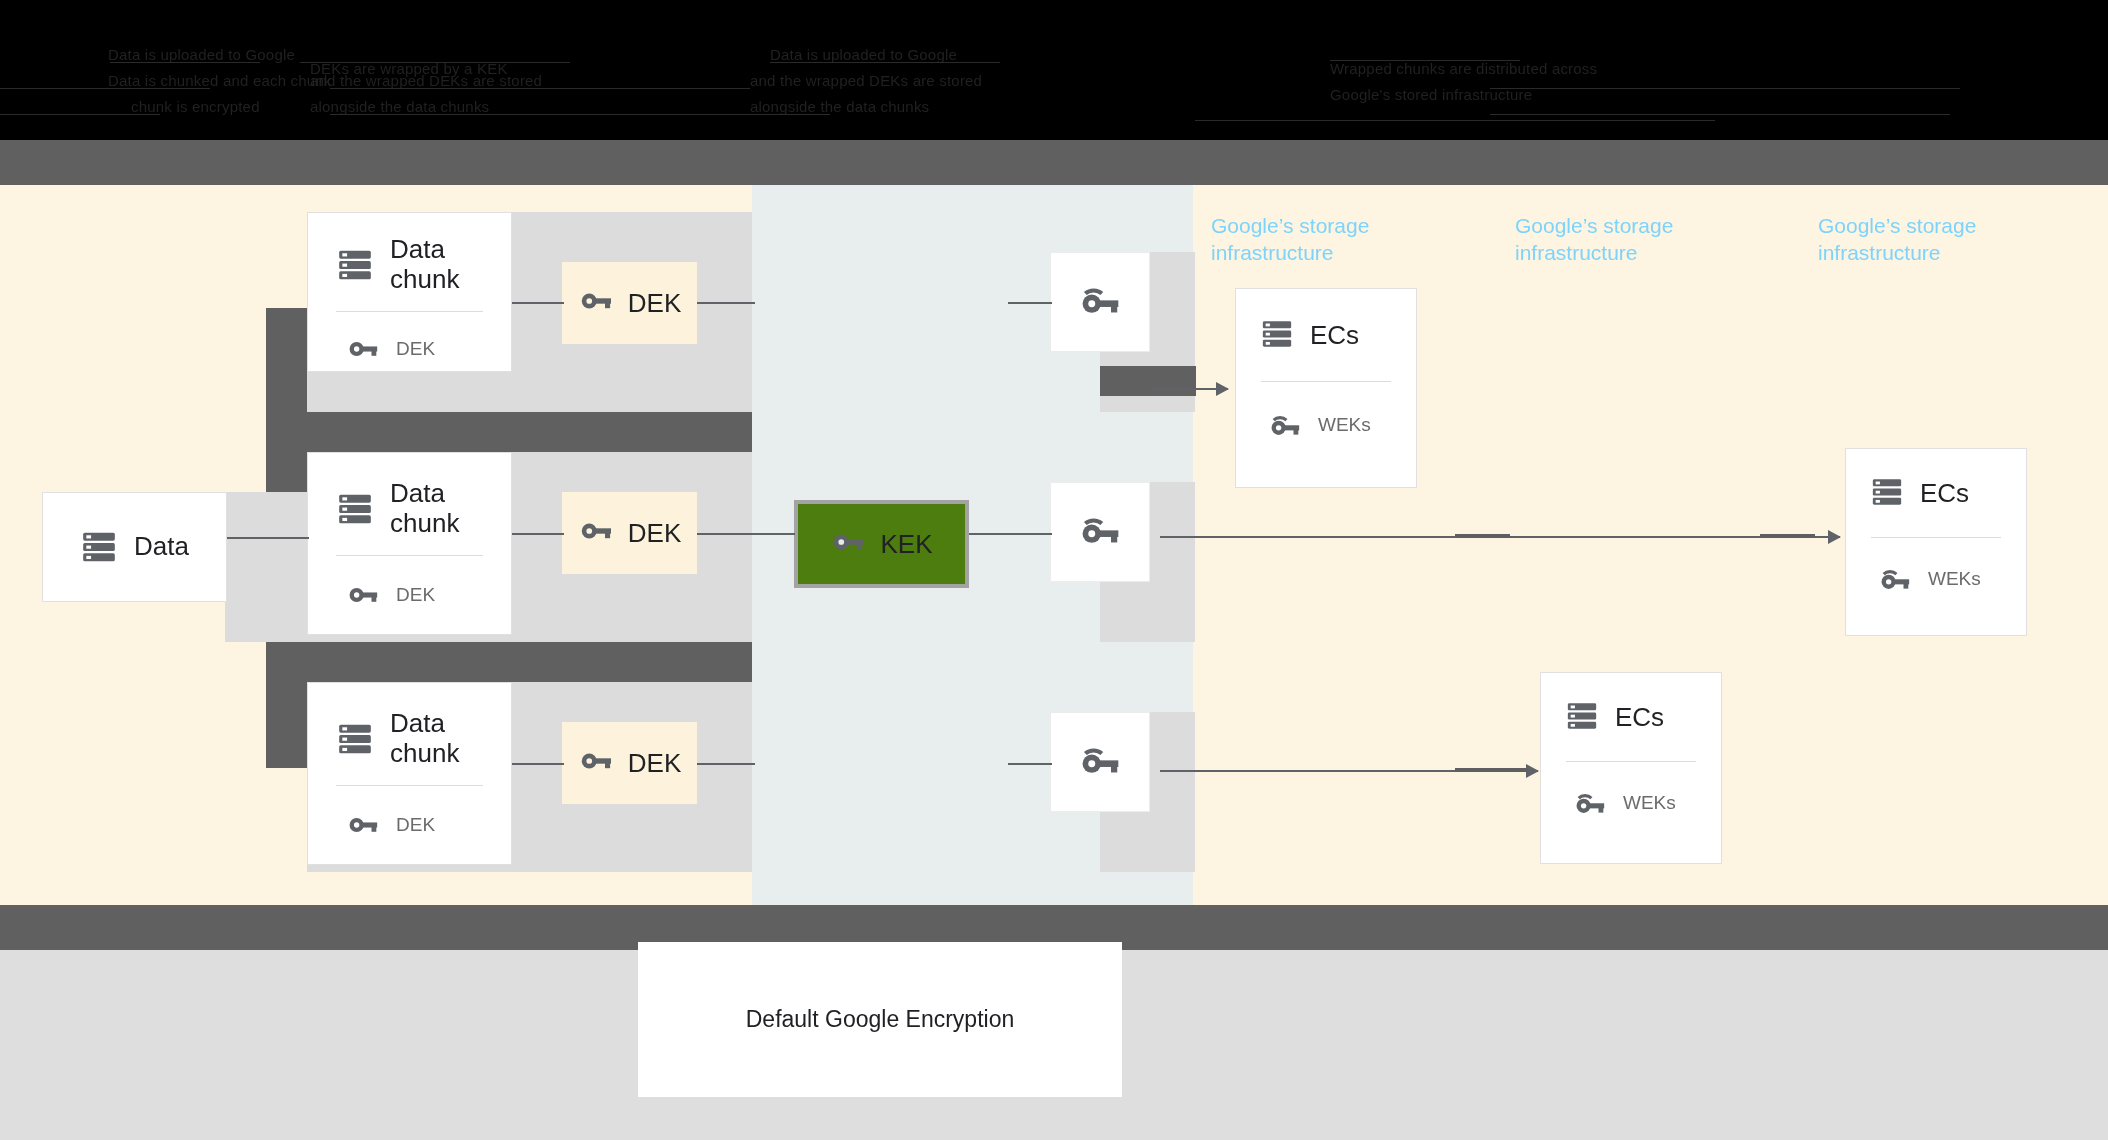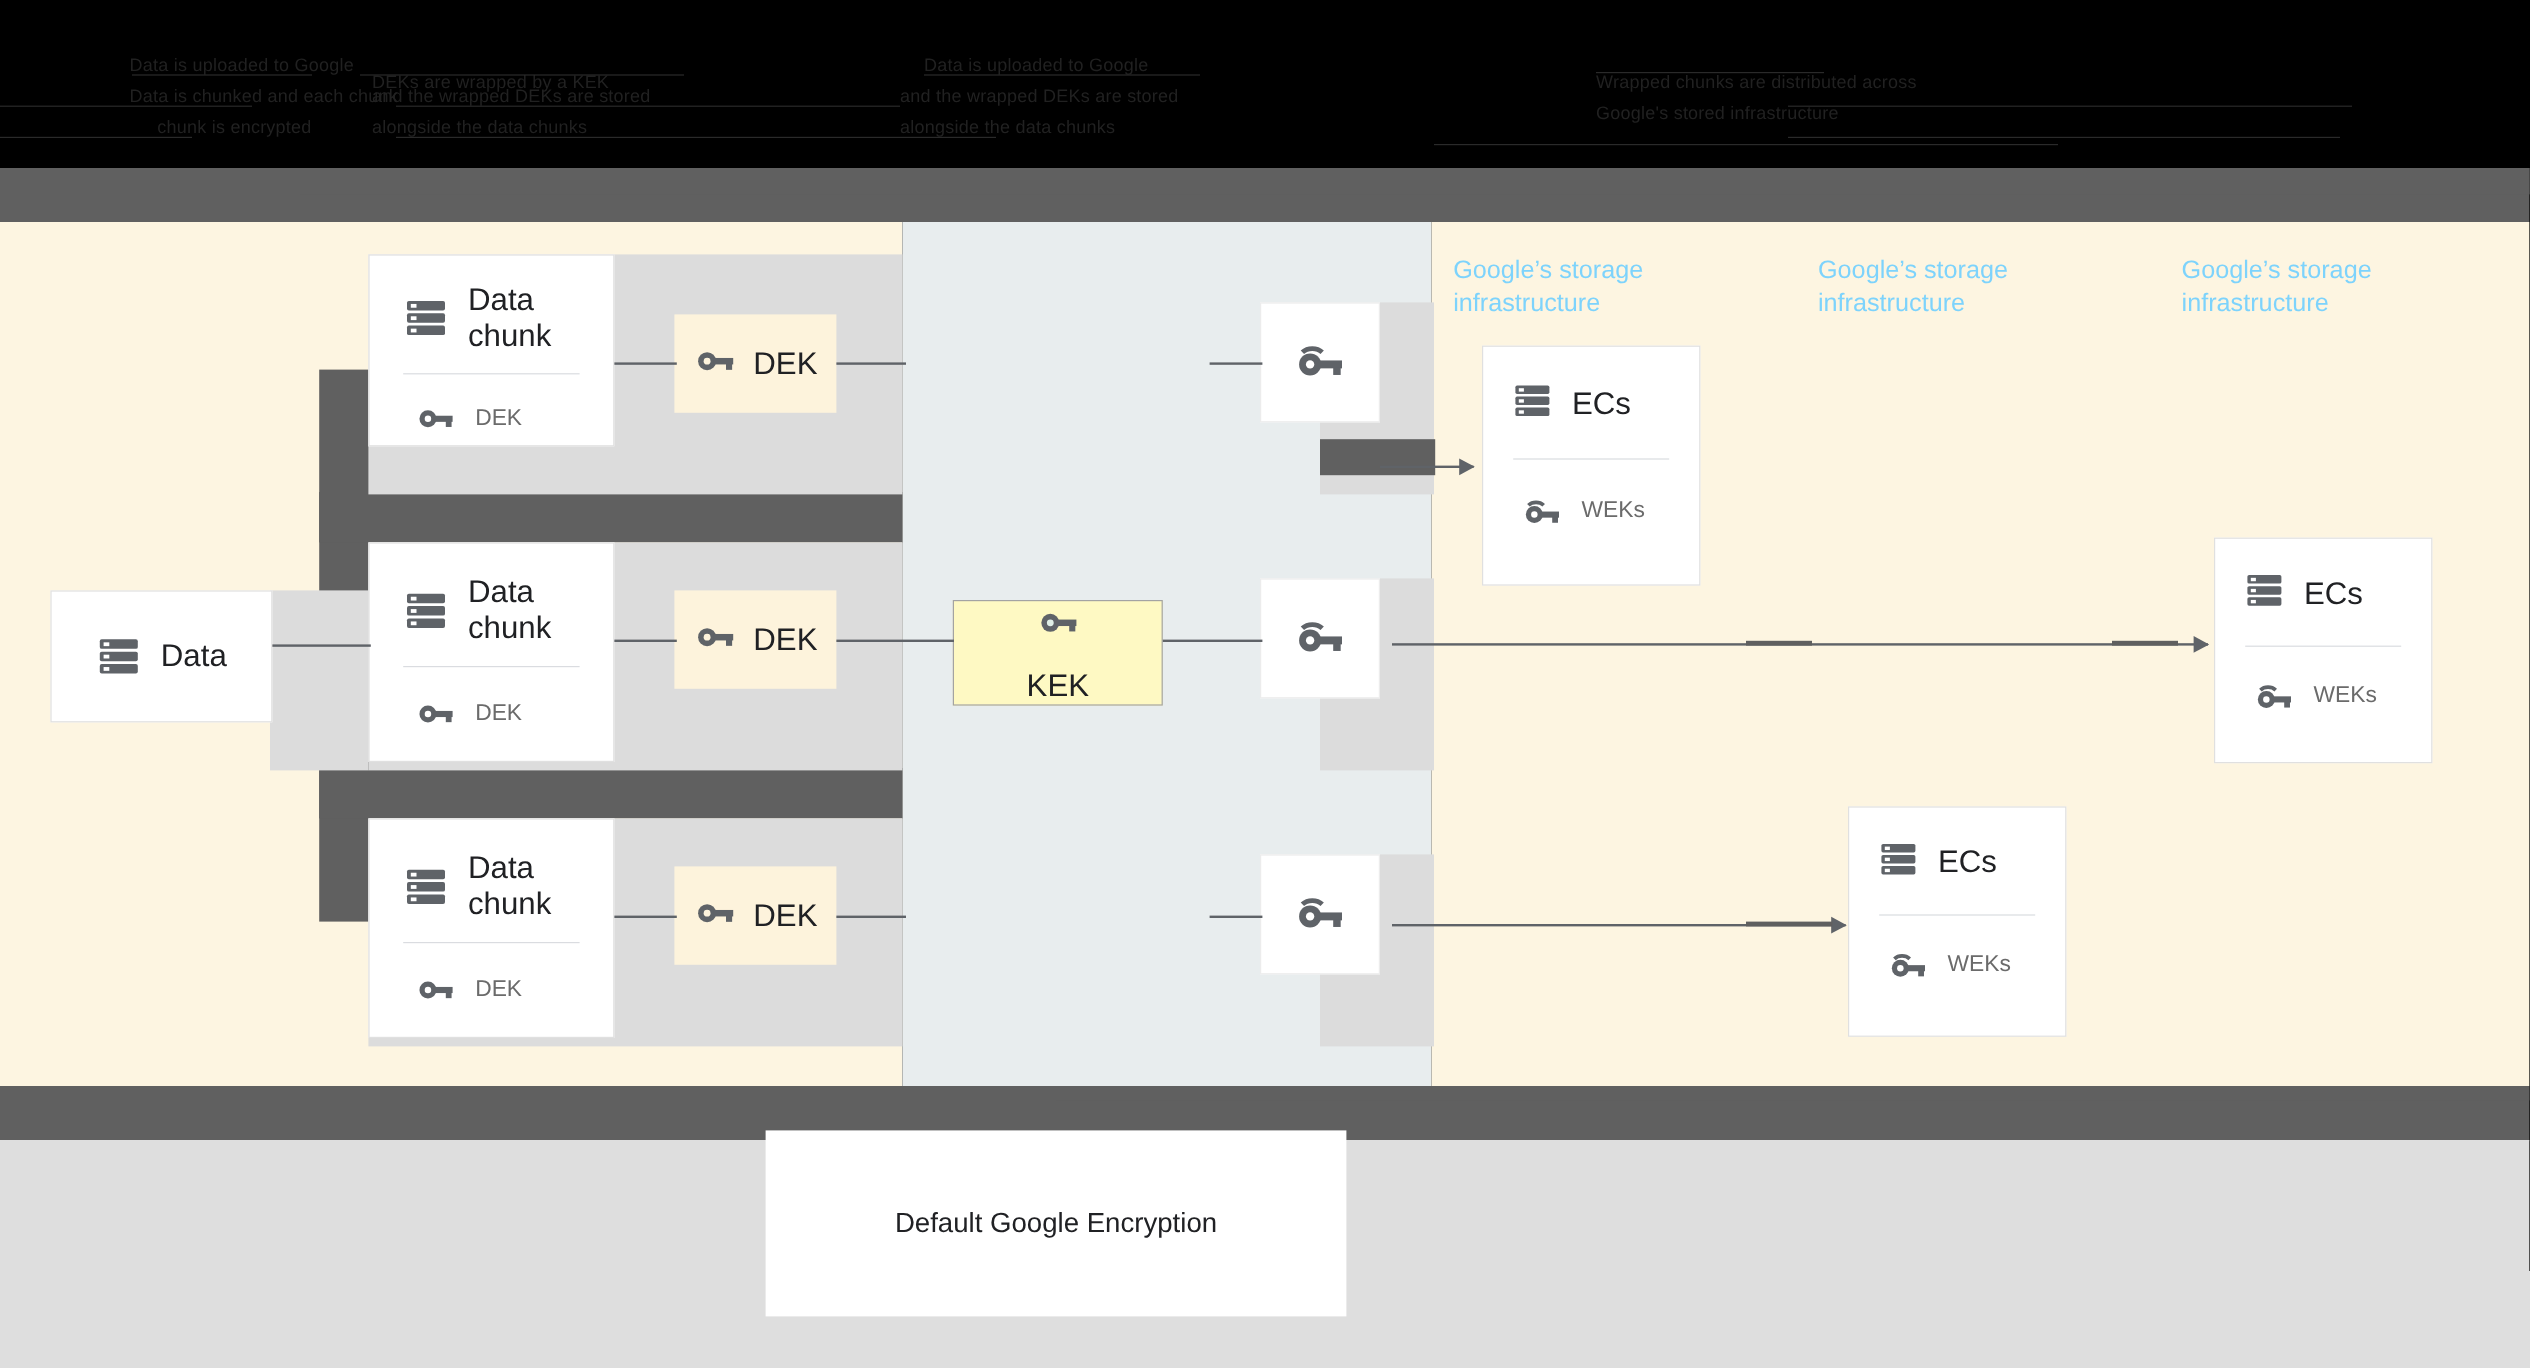--- a/index.html
+++ b/index.html
@@ -77,21 +77,21 @@
   .key { width: 34px; height: 34px; display: block; flex: 0 0 auto; }
   .key-lg { width: 36px; height: 36px; }
 
   
   .flatbox {
     position: absolute; display: flex; align-items: center; justify-content: center;
     gap: 14px;
   }
   .flatbox .lbl { font-size: 26px; color: #202124; }
   .box-dek { background: #fdf3dc; }
-  .box-kek { background: #fef9c3; border: 1px solid #a3a3a3; flex-direction: column; }
+  .box-kek { background: #4d7c0f; border: 4px solid #a3a3a3; }
 
   
   .keybox {
     position: absolute; background: #fff; border: 1px solid #ececec;
     display: flex; align-items: center; justify-content: center;
   }
 
   
   .line-h { position: absolute; height: 2px; background: #5f6368; }
   .arrow-h { position: absolute; height: 2px; background: #5f6368; }

